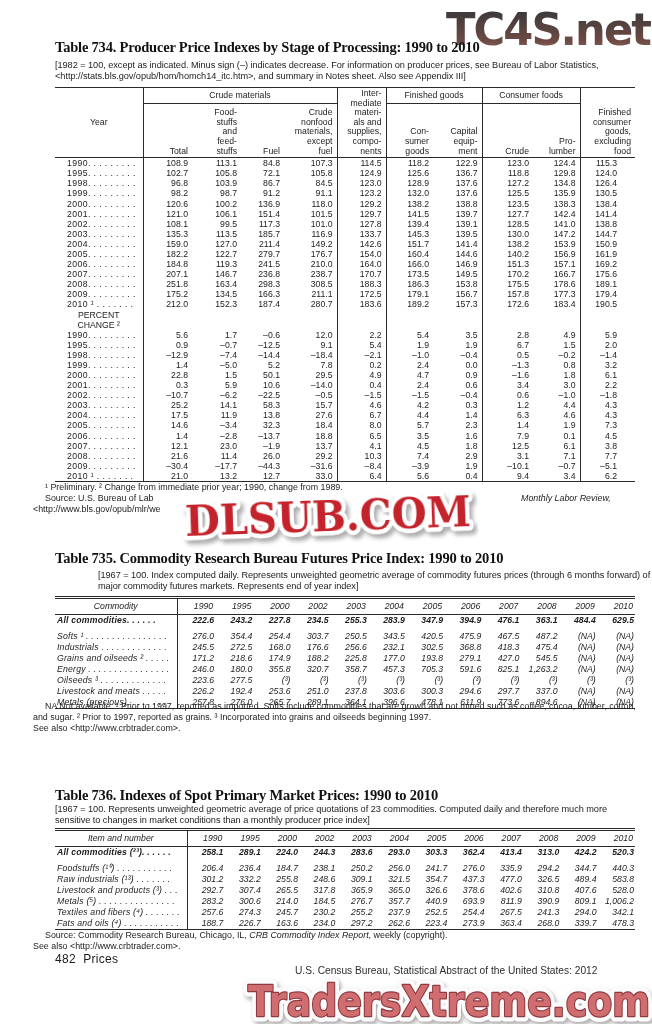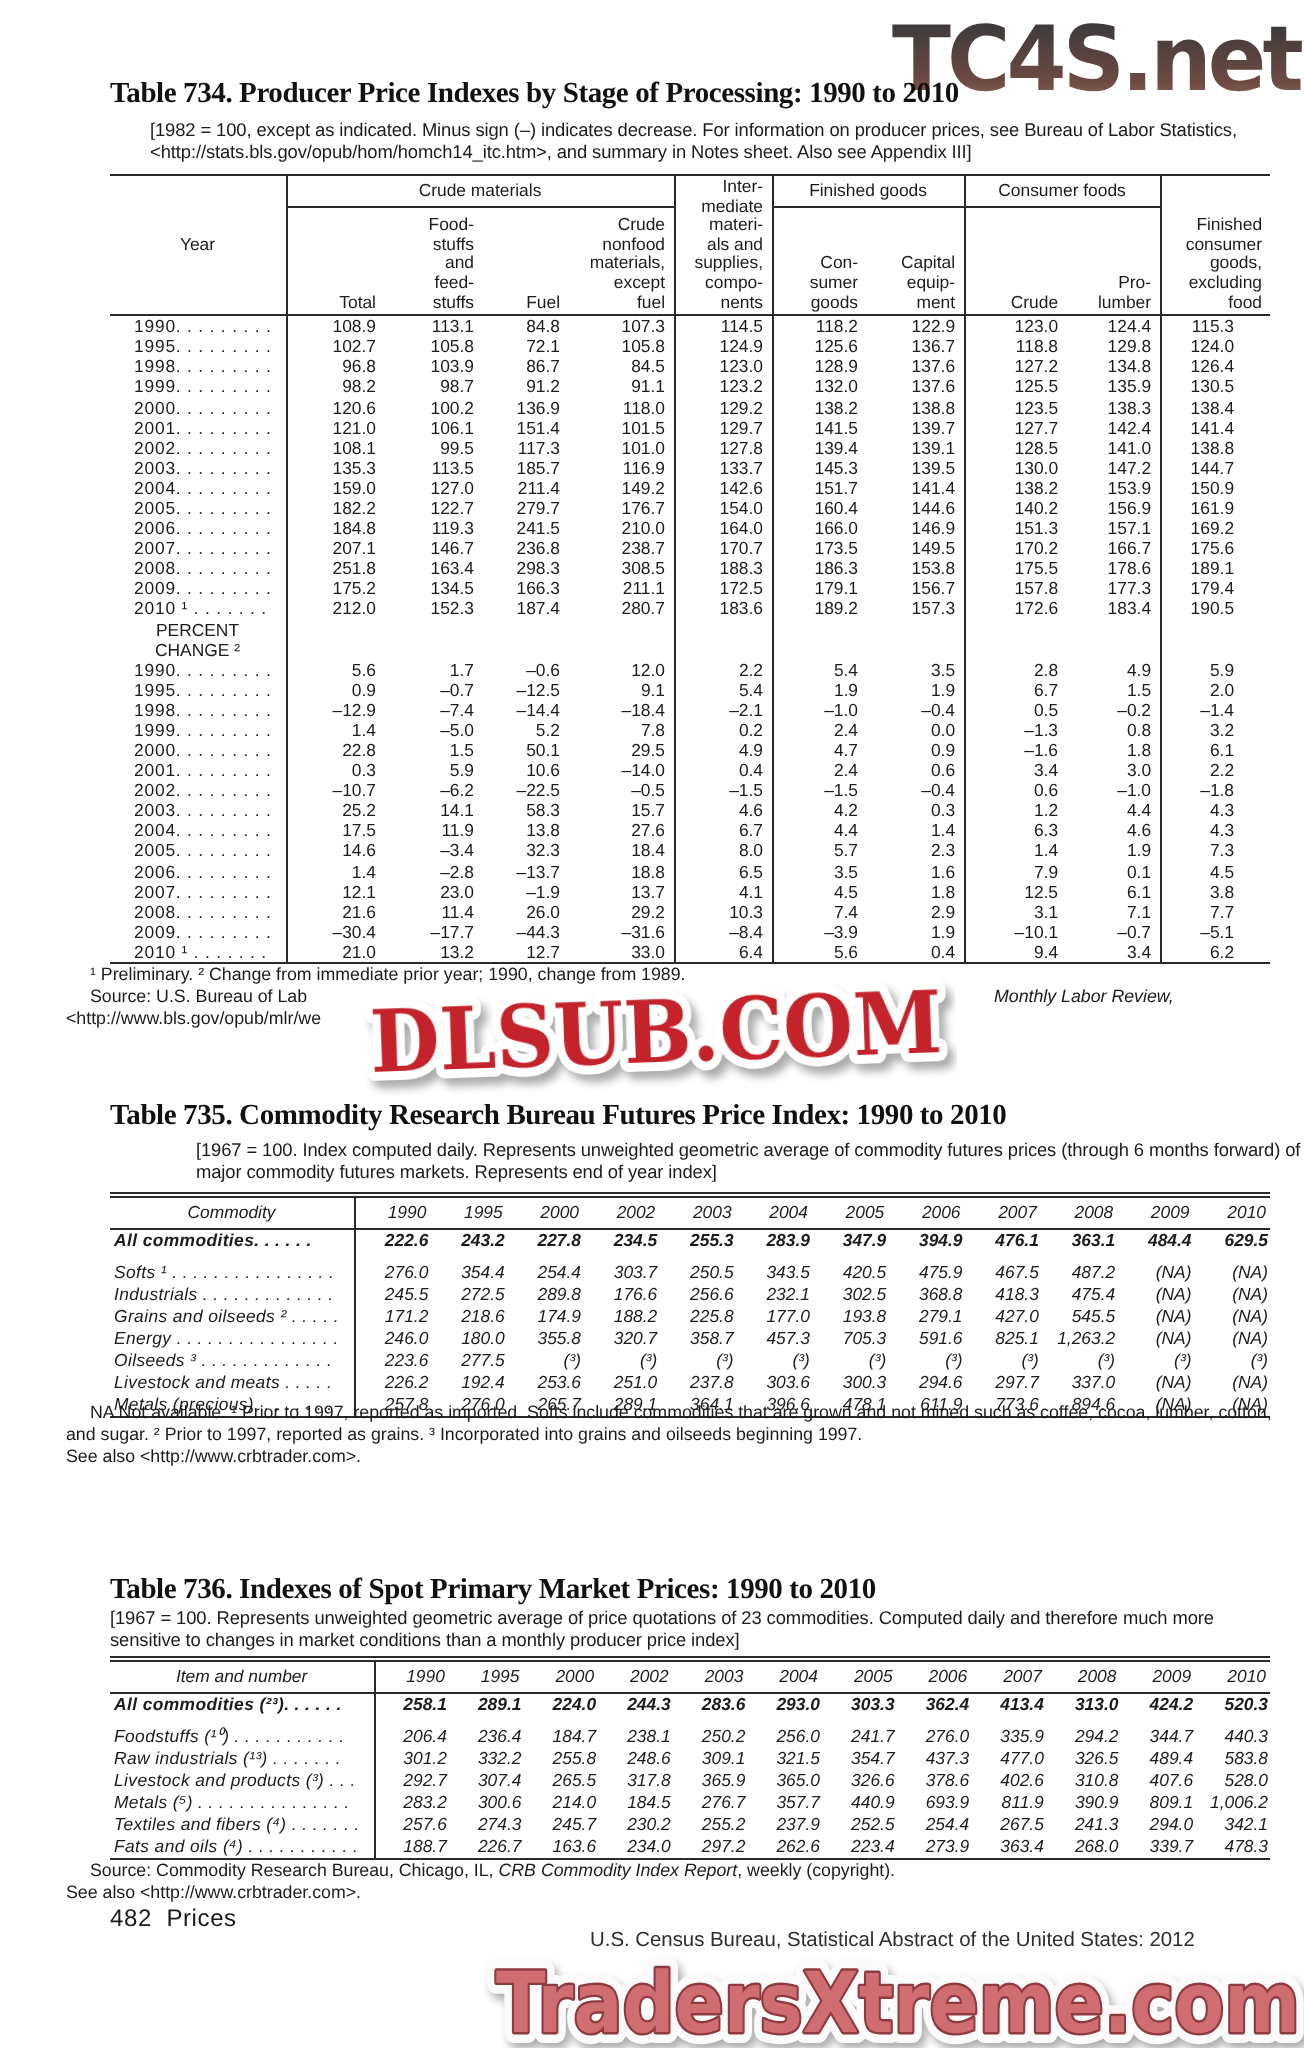--- a/index.html
+++ b/index.html
@@ -56,21 +56,21 @@
     <linearGradient id="gradTop" x1="0" y1="0" x2="0" y2="1">
       <stop offset="0.12" stop-color="#39393b"></stop>
       <stop offset="0.72" stop-color="#6e4a43"></stop>
       <stop offset="1" stop-color="#97776d"></stop>
     </linearGradient>
   </defs>
   <text x="104" y="44" text-anchor="middle" textLength="204" lengthAdjust="spacingAndGlyphs" font-family="DejaVu Sans, sans-serif" font-weight="bold" font-size="45" letter-spacing="-2" fill="url(#gradTop)">TC4S.net</text>
 </svg>
 
 <div class="abs title" style="top:39px; left:55px; right:12px;font-family:Liberation Serif, serif;">Table 734. Producer Price Indexes by Stage of Processing: 1990 to 2010</div>
-<div class="abs note" style="top:60px; left:55px; width:560px;margin-left:20px;">[1982 = 100, except as indicated. Minus sign (–) indicates decrease. For information on producer prices, see Bureau of Labor Statistics, &lt;http://stats.bls.gov/opub/hom/homch14_itc.htm&gt;, and summary in Notes sheet. Also see Appendix III]</div>
+<div class="abs note" style="top:60px; left:55px; width:560px;">[1982 = 100, except as indicated. Minus sign (–) indicates decrease. For information on producer prices, see Bureau of Labor Statistics, &lt;http://stats.bls.gov/opub/hom/homch14_itc.htm&gt;, and summary in Notes sheet. Also see Appendix III]</div>
 
 <table class="abs t734" style="top:87px; left:55px;">
   <colgroup>
     <col style="width:88px">
       <col style="width:49px">
       <col style="width:49px">
       <col style="width:43px">
     <col style="width:53px">
       <col style="width:49px">
       <col style="width:47px">
@@ -527,21 +527,21 @@
         <td class="num vr">3.4</td>
         <td class="num">6.2</td>
       </tr>
     </tbody>
 </table>
 
 <div class="abs fn" style="top:482px; left:33px; width:604px;">
   <div class="indent">¹ Preliminary. ² Change from immediate prior year; 1990, change from 1989.</div>
   <div style="position:relative;">
     <span class="indent" style="display:inline-block;">Source: U.S. Bureau of Lab</span>
-    <span class="em abs" style="left:464px; top:0;">Monthly Labor Review,</span>
+    <span class="em abs" style="left:488px; top:0;">Monthly Labor Review,</span>
   </div>
   <div>&lt;http://www.bls.gov/opub/mlr/we</div>
 </div>
 
 <div class="abs wm" style="top:486px; left:178px; width:300px; height:62px; transform:rotate(-2deg);">
   <svg width="300" height="62" viewBox="0 0 300 62">
     <text x="150" y="45" text-anchor="middle" textLength="286" lengthAdjust="spacingAndGlyphs" font-family="DejaVu Serif, serif" font-weight="bold" font-size="43" fill="#c4232b" stroke="#ffffff" stroke-width="9" paint-order="stroke" stroke-linejoin="round" style="filter:drop-shadow(3px 4px 2px rgba(70,70,70,0.45));">DLSUB.COM</text>
   </svg>
 </div>
 
@@ -613,21 +613,21 @@
         <td class="num">475.9</td>
         <td class="num">467.5</td>
         <td class="num">487.2</td>
         <td class="num">(NA)</td>
         <td class="num">(NA)</td>
       </tr>
       <tr>
         <td class="lbl vr">Industrials . . . . . . . . . . . . .</td>
         <td class="num">245.5</td>
         <td class="num">272.5</td>
-        <td class="num">289.8</td>
+        <td class="num">168.0</td>
         <td class="num">176.6</td>
         <td class="num">256.6</td>
         <td class="num">232.1</td>
         <td class="num">302.5</td>
         <td class="num">368.8</td>
         <td class="num">418.3</td>
         <td class="num">475.4</td>
         <td class="num">(NA)</td>
         <td class="num">(NA)</td>
       </tr>

